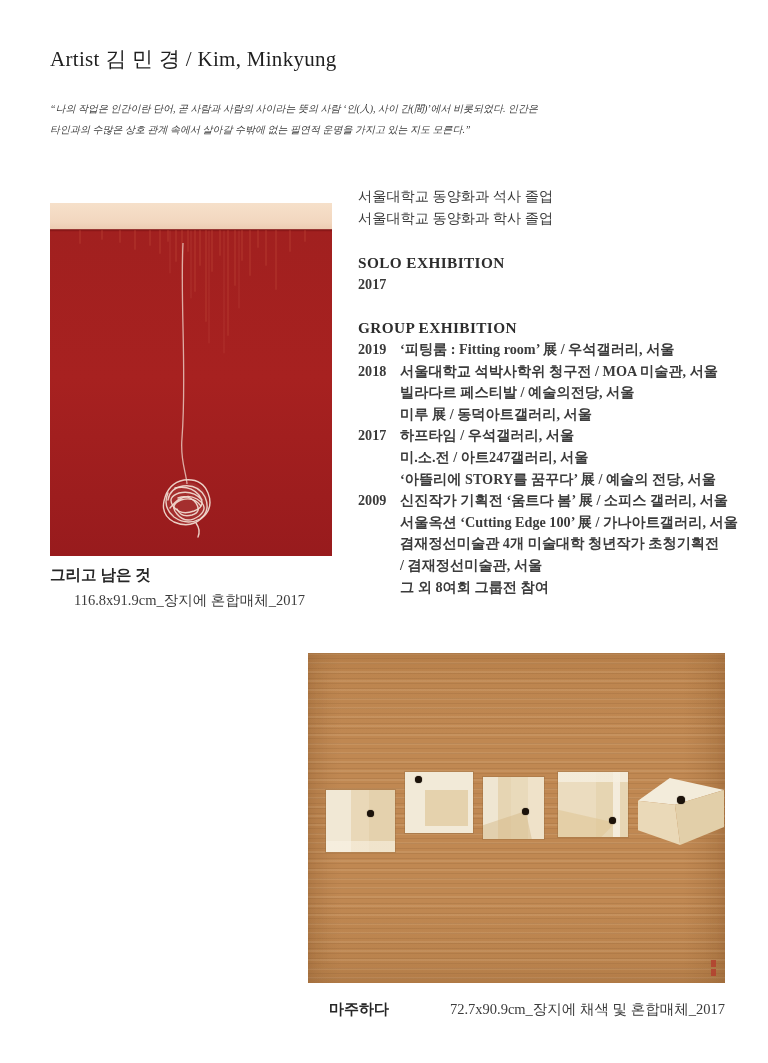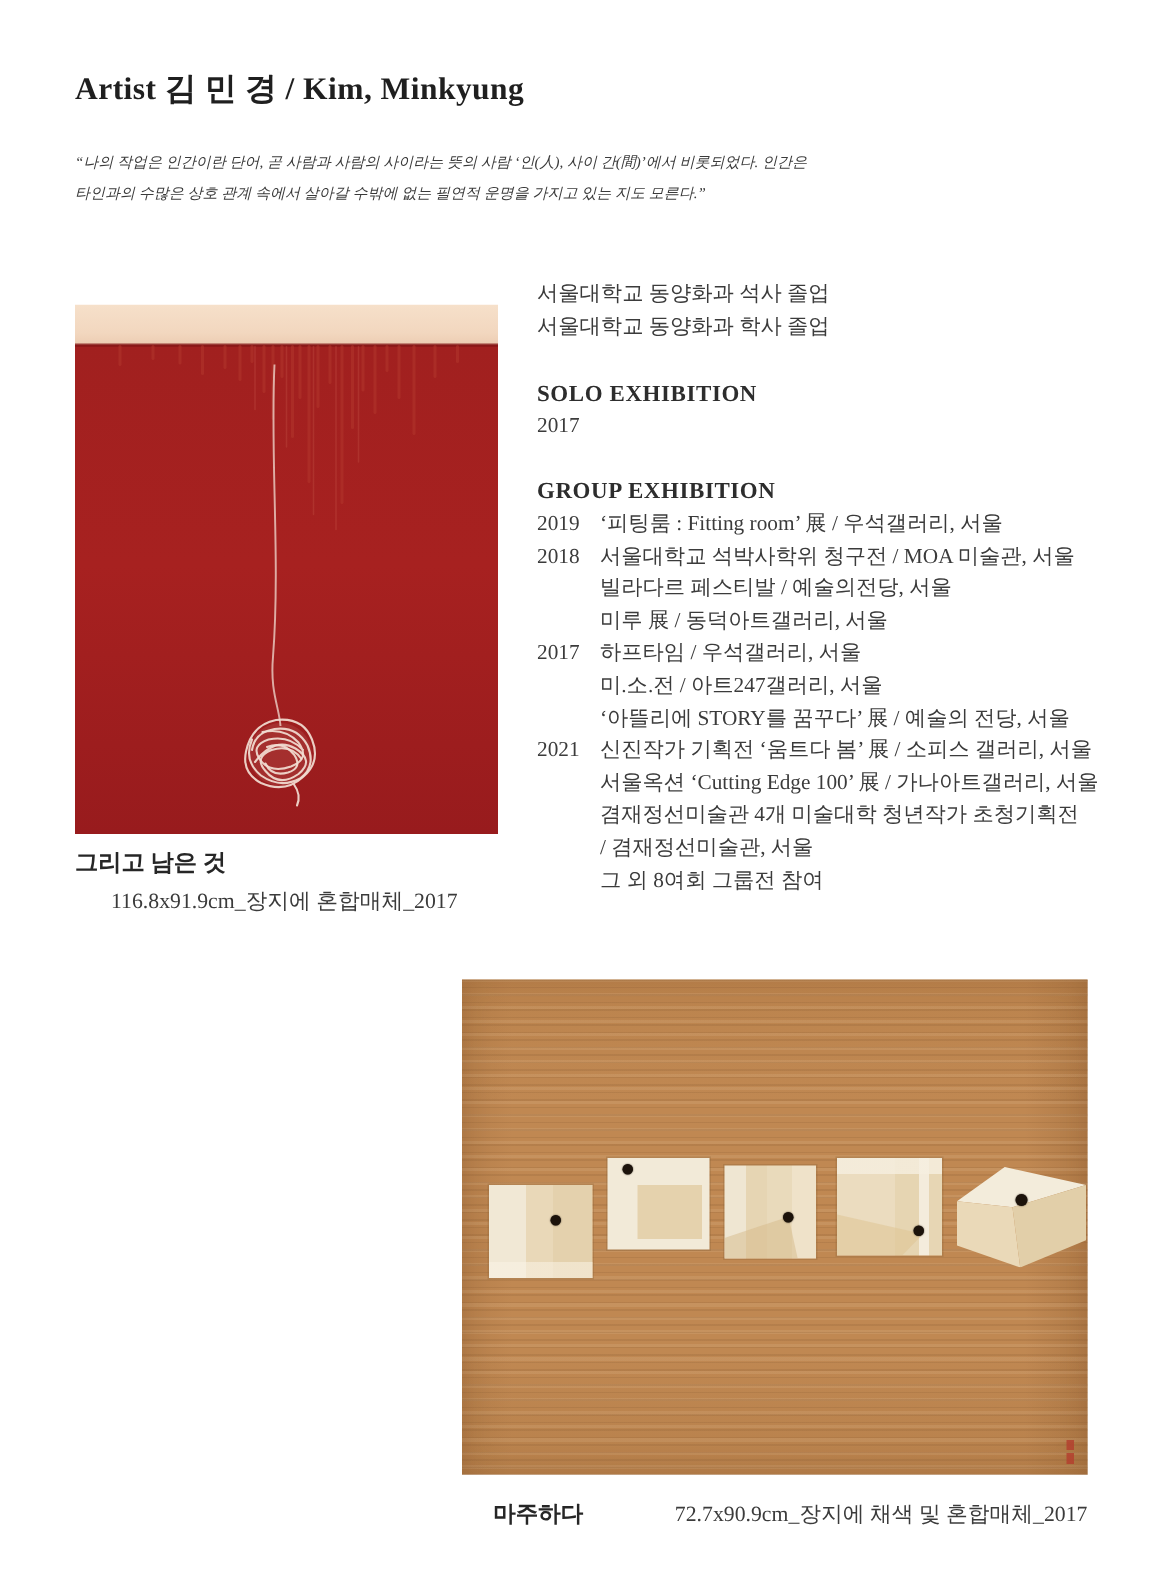--- a/index.html
+++ b/index.html
@@ -5,21 +5,21 @@
   html,body { margin:0; padding:0; background:#ffffff; }
   .page {
     position:relative; width:768px; height:1063px; background:#ffffff;
     font-family:"Liberation Serif","DejaVu Serif",serif; color:#3d3d3d;
     overflow:hidden;
   }
 
   
   .title {
     position:absolute; left:50px; top:45px; margin:0;
-    font-size:21px; font-weight:700; color:#1f1f1f; letter-spacing:0.3px;
+    font-size:21px; font-weight:400; color:#1f1f1f; letter-spacing:0.3px;
     white-space:nowrap;
   }
 
   
   .quote {
     position:absolute; left:50px; top:98px; width:710px;
     font-size:10px; line-height:21px; font-style:italic; color:#3a3a3a;
   }
   .quote div { white-space:nowrap; }
 
@@ -36,21 +36,21 @@
     position:absolute; left:358px; top:186px; width:402px;
     font-size:14.2px; line-height:21.6px; color:#3b3b3b;
   }
   .rightcol .edu div { white-space:nowrap; }
   .rightcol h2 {
     margin:0; font-size:15.3px; font-weight:600; color:#2d2d2d;
     letter-spacing:0.4px; white-space:nowrap;
   }
   .h-solo { margin-top:23px !important; }
   .h-group { margin-top:22px !important; }
-  .entry { display:flex; }
+  .entry { display:flex;font-weight:bold; }
   .entry .year { width:42px; flex:none; }
   .entry .lines { flex:1; }
   .entry .lines div { white-space:nowrap; }
 
   
   .art-wood {
     position:absolute; left:308px; top:653px; width:417px; height:330px;
     background-color:#c08852;
     background-image:
       repeating-linear-gradient(180deg, rgba(139,94,52,0.22) 0 1px, rgba(0,0,0,0) 1px 5px),
@@ -180,21 +180,21 @@
     </div>
     <div class="entry">
       <span class="year">2017</span>
       <div class="lines">
         <div>하프타임 / 우석갤러리, 서울</div>
         <div>미.소.전 / 아트247갤러리, 서울</div>
         <div>‘아뜰리에 STORY를 꿈꾸다’ 展 / 예술의 전당, 서울</div>
       </div>
     </div>
     <div class="entry">
-      <span class="year">2021</span>
+      <span class="year">2009</span>
       <div class="lines">
         <div>신진작가 기획전 ‘움트다 봄’ 展 / 소피스 갤러리, 서울</div>
         <div>서울옥션 ‘Cutting Edge 100’ 展 / 가나아트갤러리, 서울</div>
         <div>겸재정선미술관 4개 미술대학 청년작가 초청기획전</div>
         <div>/ 겸재정선미술관, 서울</div>
         <div>그 외 8여회 그룹전 참여</div>
       </div>
     </div>
   </div>
 

